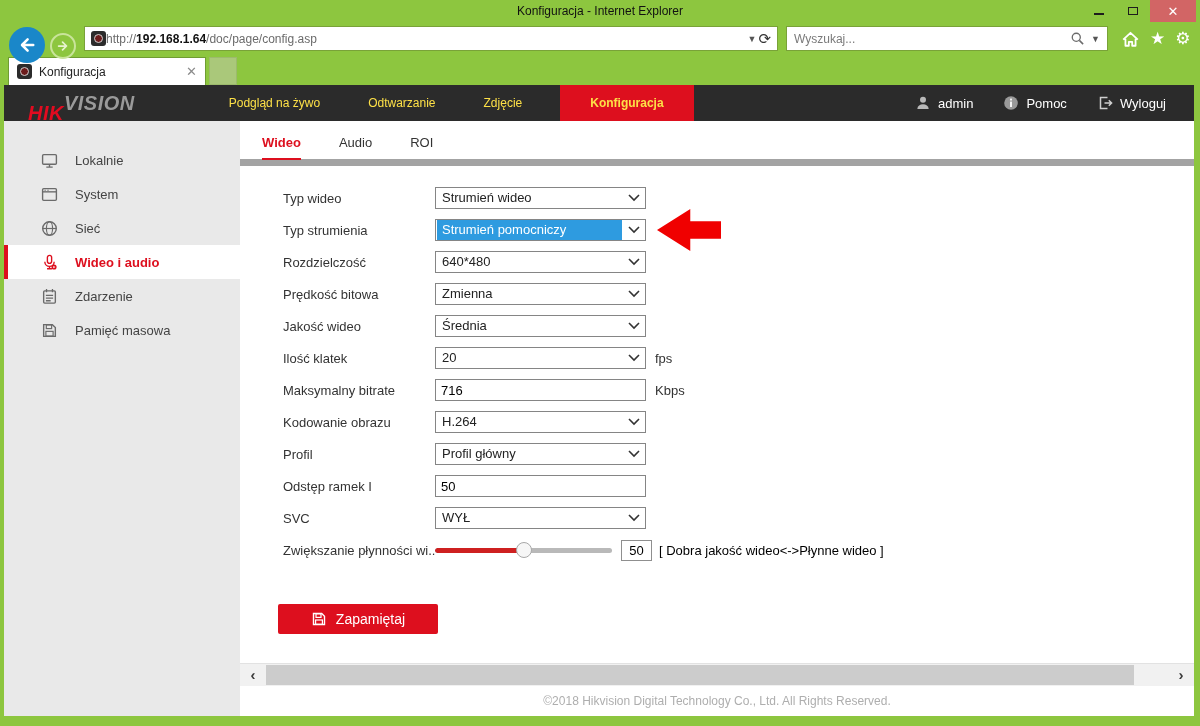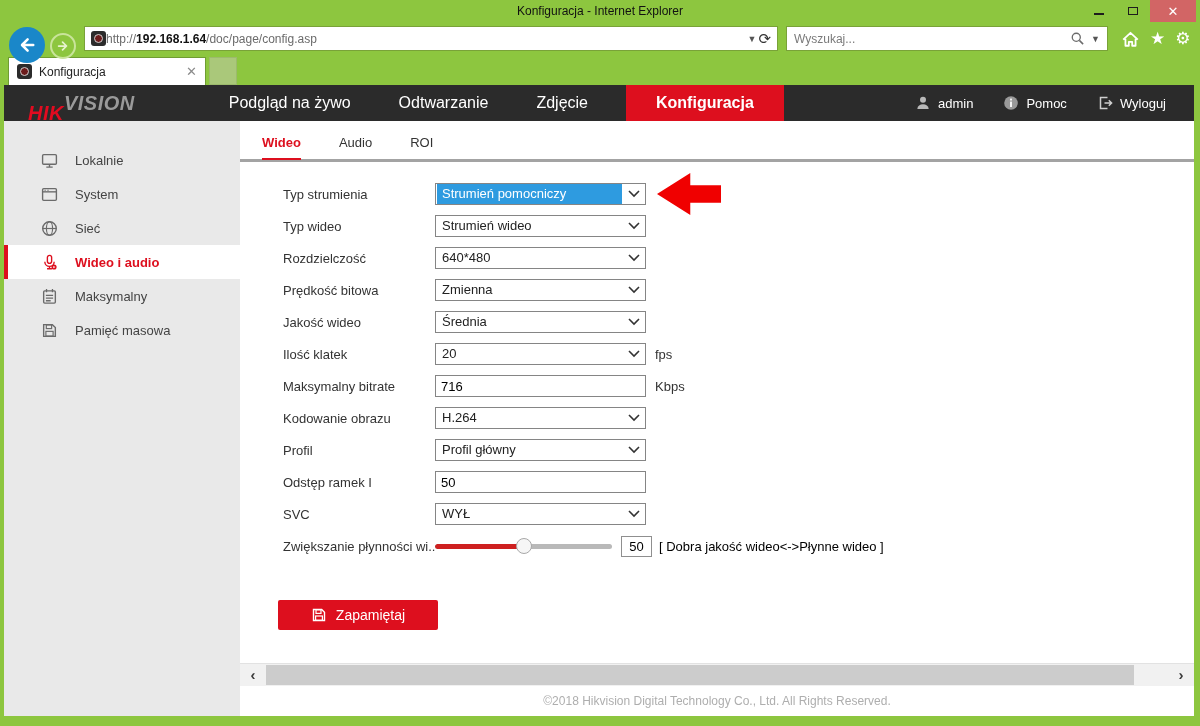--- a/index.html
+++ b/index.html
@@ -42,35 +42,35 @@
   
   .frame { height:631px; border-left:4px solid #8dc63f; border-right:6px solid #8dc63f; background:#fff; display:flex; flex-direction:column; }
   .bottom-bar { height:10px; background:#8dc63f; }
 
   
   .app-header { height:36px; background:#2b2b2b; display:flex; align-items:stretch; flex:none; }
   .logo { margin-left:24px; display:flex; align-items:center; font-style:italic; font-weight:bold; font-size:20px; letter-spacing:.5px; }
   .logo-hik { color:#e30b20;margin-top:20px; }
   .logo-vision { color:#9a9a9a; }
   .main-nav { display:flex; margin-left:70px; }
-  .nav-item { color:#ffffff; font-size:16px; display:flex; align-items:center; padding:0 24px; cursor:pointer; }
+  .nav-item { color:#fde047; font-size:12px; display:flex; align-items:center; padding:0 24px; cursor:pointer; }
   .nav-item.active { background:#dd0f1e; padding:0 30px; font-weight:bold; margin-left:14px; }
   .header-right { margin-left:auto; display:flex; align-items:center; gap:30px; margin-right:28px; }
   .hr-item { display:flex; align-items:center; gap:7px; color:#fff; font-size:13px; cursor:pointer; }
 
   
   .app-body { flex:1; display:flex; min-height:0; }
   .sidebar { width:236px; background:#e9e9e9; padding-top:22px; flex:none; }
   .side-item { height:34px; display:flex; align-items:center; gap:17px; padding-left:37px; font-size:13px; color:#444; cursor:pointer; }
   .side-item.active { background:#ffffff; border-left:4px solid #dd0f1e; padding-left:33px; color:#dd0f1e; font-weight:bold; }
   .side-icon { width:17px; height:17px; display:flex; }
 
   .main { flex:1; display:flex; flex-direction:column; min-width:0; }
   .content { flex:1; }
-  .tabs { margin-top:14px; padding-left:22px; display:flex; gap:38px; border-bottom:3px solid #a3a3a3; }
+  .tabs { margin-top:14px; padding-left:22px; display:flex; gap:38px; border-bottom:7px solid #a3a3a3; }
   .ctab { font-size:13px; color:#333; padding-bottom:8px; cursor:pointer; }
   .ctab.active { color:#dd0f1e; font-weight:bold; border-bottom:2px solid #dd0f1e; margin-bottom:-1px; }
 
   .form { margin:16px 0 0 43px; }
   .frow { height:32px; display:flex; align-items:center; position:relative; }
   .frow-label { width:152px; font-size:13px; color:#333; white-space:nowrap; overflow:hidden; }
   .sel { width:211px; height:22px; border:1px solid #858585; background:#fff; display:flex; align-items:center; cursor:pointer; }
   .sel-val { flex:1; font-size:13px; color:#222; padding-left:5px; line-height:20px; height:20px; margin:0 1px; white-space:nowrap; overflow:hidden; }
   .sel.selected .sel-val { background:#2e9be0; color:#fff; }
   .sel-arrow { width:22px; display:flex; align-items:center; justify-content:center; }
@@ -246,21 +246,21 @@
             </span>
     <span>Wideo i audio</span>
   </div>
           <div class="side-item">
     <span class="side-icon">
               <svg width="17" height="17" viewBox="0 0 16 16">
                 <rect x="2.5" y="2.7" width="11" height="11.5" rx="1" stroke="#6b6b6b" stroke-width="1.3" fill="none"></rect>
                 <path d="M5.2 1v3M10.8 1v3M4.6 7h6.8M4.6 9.5h6.8M4.6 12h4.5" stroke="#6b6b6b" stroke-width="1.2"></path>
               </svg>
             </span>
-    <span>Maksymalny</span>
+    <span>Zdarzenie</span>
   </div>
           <div class="side-item">
     <span class="side-icon">
               <svg width="17" height="17" viewBox="0 0 16 16">
                 <path d="M2.5 2.5h8.2l2.8 2.8v8.2H2.5z" stroke="#6b6b6b" stroke-width="1.3" fill="none"></path>
                 <rect x="5" y="2.8" width="5" height="3.4" stroke="#6b6b6b" stroke-width="1.1" fill="none"></rect>
                 <rect x="4.6" y="8.8" width="6.8" height="4.4" stroke="#6b6b6b" stroke-width="1.1" fill="none"></rect>
               </svg>
             </span>
     <span>Pamięć masowa</span>
@@ -269,41 +269,41 @@
 
       <div class="main">
         <div class="content">
           <div class="tabs">
               <div class="ctab active">Wideo</div>
               <div class="ctab">Audio</div>
               <div class="ctab">ROI</div>
             </div>
           <div class="form">
               <div class="frow">
+    <span class="frow-label">Typ wideo</span>
+  <div class="sel">
+                  <span class="sel-val">Strumień wideo</span>
+                  <span class="sel-arrow">
+                    <svg width="12" height="8" viewBox="0 0 12 8">
+                      <path d="M1 1l5 5 5-5" stroke="#333" stroke-width="1.6" fill="none"></path>
+                    </svg>
+                  </span>
+                </div>
+              </div>
+              <div class="frow">
     <span class="frow-label">Typ strumienia</span>
   <div class="sel selected">
                   <span class="sel-val">Strumień pomocniczy</span>
                   <span class="sel-arrow">
                     <svg width="12" height="8" viewBox="0 0 12 8">
                       <path d="M1 1l5 5 5-5" stroke="#333" stroke-width="1.6" fill="none"></path>
                     </svg>
                   </span>
                 </div>
                 <div class="red-arrow"></div>
-              </div>
-              <div class="frow">
-    <span class="frow-label">Typ wideo</span>
-  <div class="sel">
-                  <span class="sel-val">Strumień wideo</span>
-                  <span class="sel-arrow">
-                    <svg width="12" height="8" viewBox="0 0 12 8">
-                      <path d="M1 1l5 5 5-5" stroke="#333" stroke-width="1.6" fill="none"></path>
-                    </svg>
-                  </span>
-                </div>
               </div>
               <div class="frow">
     <span class="frow-label">Rozdzielczość</span>
   <div class="sel">
                   <span class="sel-val">640*480</span>
                   <span class="sel-arrow">
                     <svg width="12" height="8" viewBox="0 0 12 8">
                       <path d="M1 1l5 5 5-5" stroke="#333" stroke-width="1.6" fill="none"></path>
                     </svg>
                   </span>

